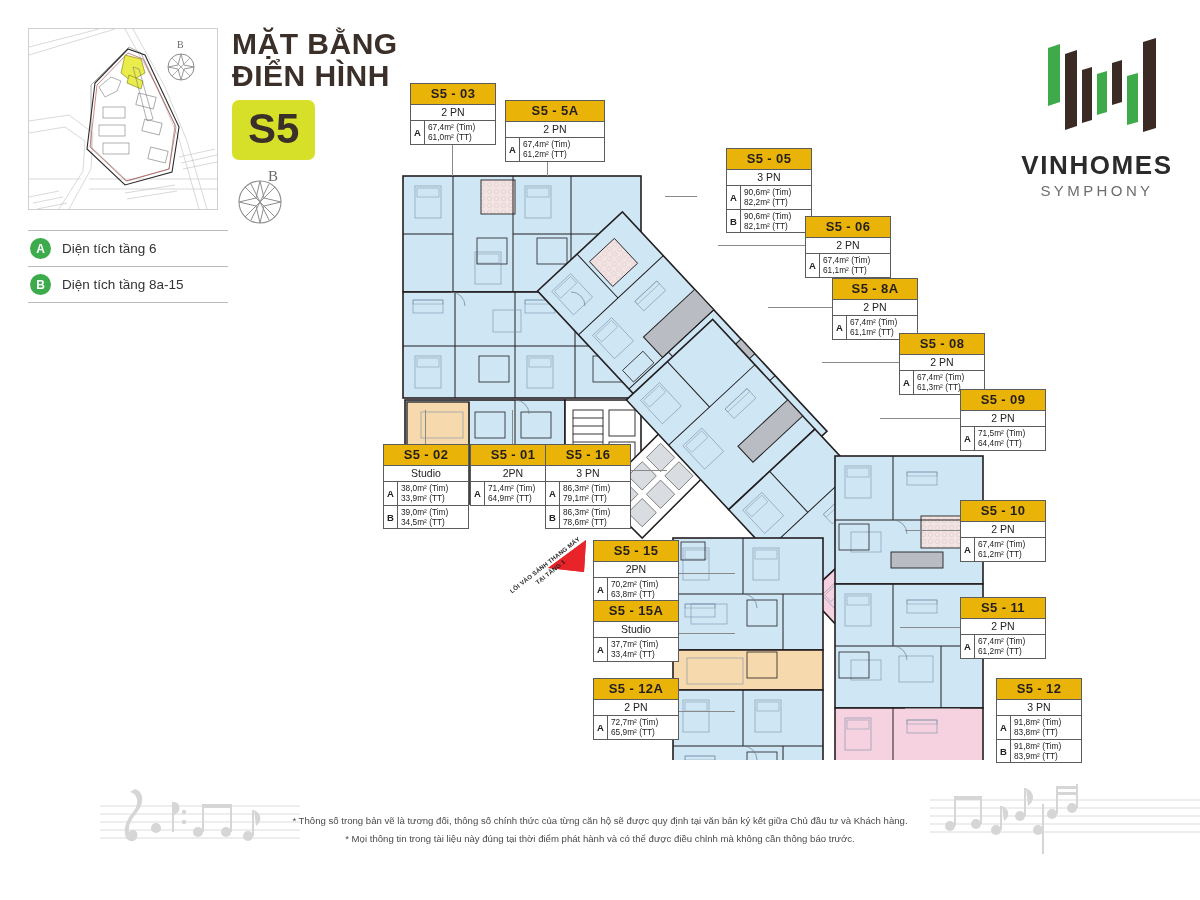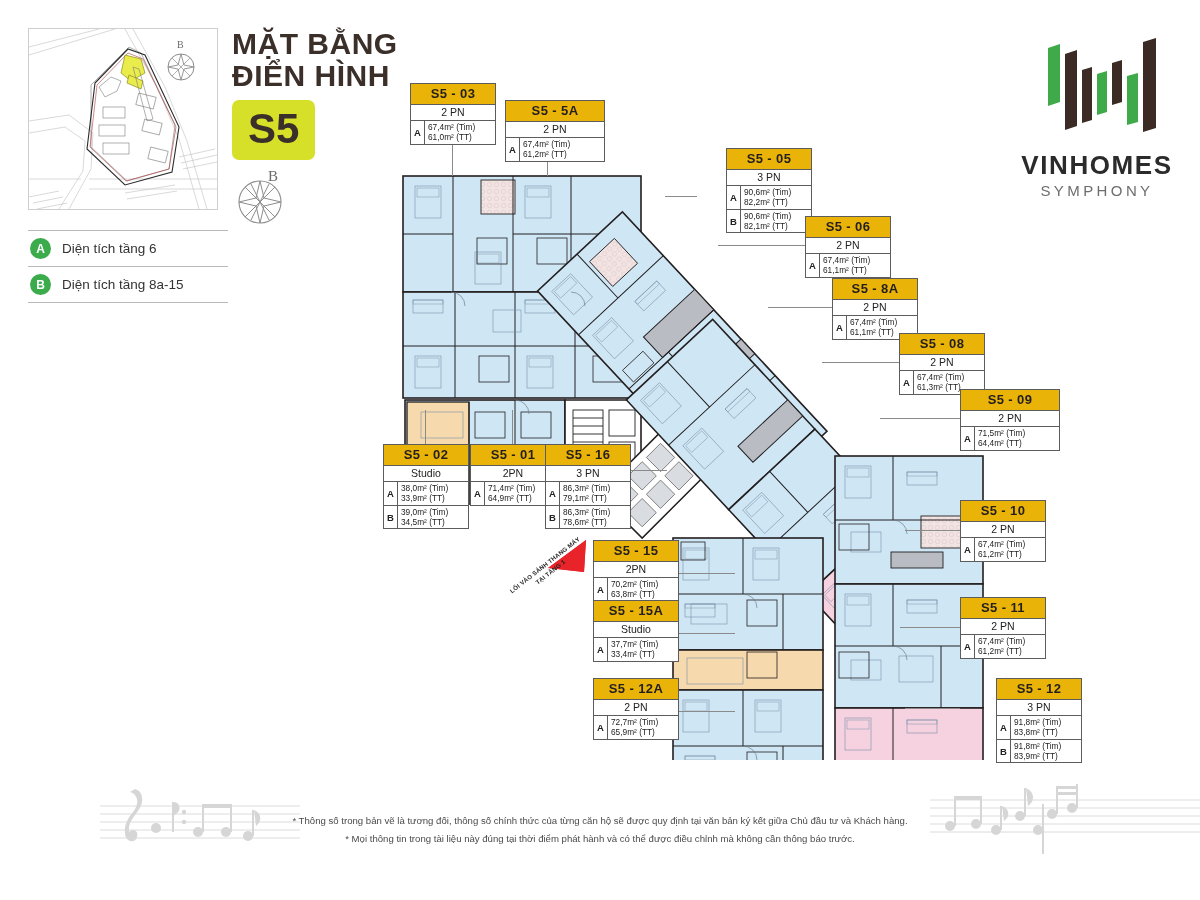--- a/index.html
+++ b/index.html
@@ -467,21 +467,21 @@
           <div class="co-row">
             <div class="co-k">A</div>
             <div class="co-v">
               <div>67,4m² (Tim)</div>
               <div>61,3m² (TT)</div>
             </div>
           </div>
         </div>
       </div>
       <div class="leader" style="left: 880px; top: 418px; width: 80px; height: 1px;"></div>
-      <div class="callout" style="left: 960px; top: 389px; width: 100px;">
+      <div class="callout" style="left: 960px; top: 389px; width: 86px;">
         <div class="co-code">S5 - 09</div>
         <div class="co-type">2 PN</div>
         <div class="co-rows">
           <div class="co-row">
             <div class="co-k">A</div>
             <div class="co-v">
               <div>71,5m² (Tim)</div>
               <div>64,4m² (TT)</div>
             </div>
           </div>

